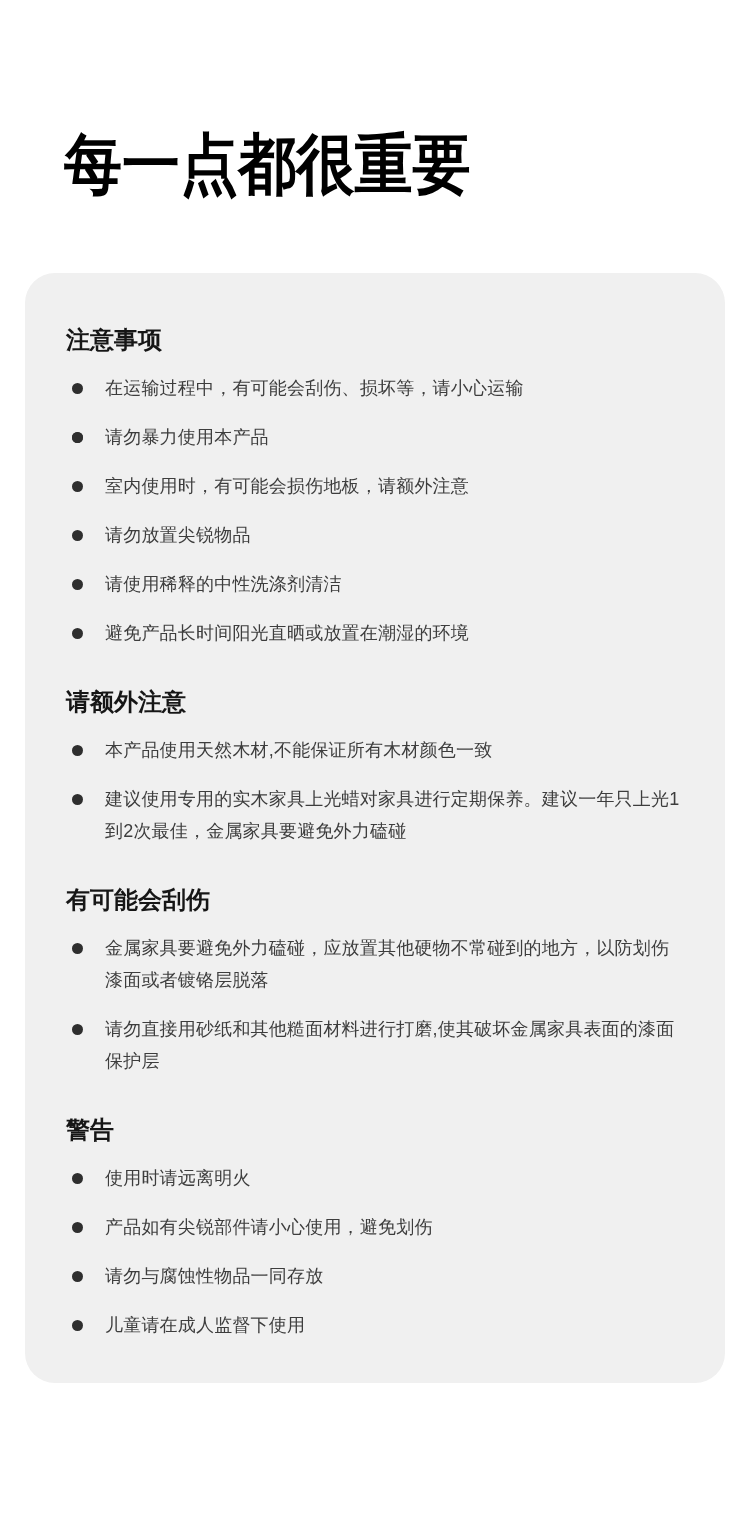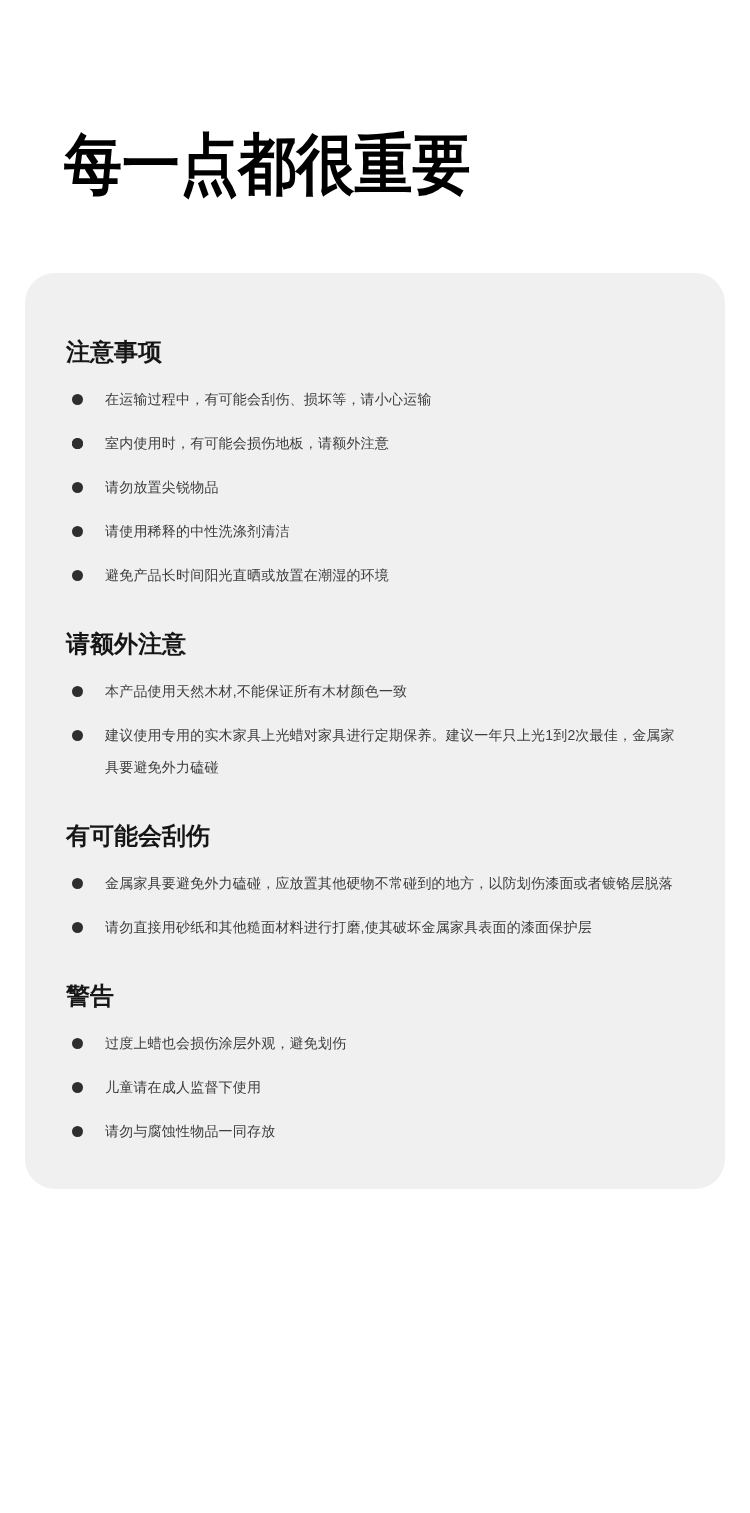--- a/index.html
+++ b/index.html
@@ -40,33 +40,33 @@
     padding: 48px 40px 30px 41px;
   }
   .section-heading {
     margin: 38px 0 16px 0;
     font-size: 24px;
     line-height: 30px;
     font-weight: bold;
     color: #161616;
   }
   .section-heading.first {
-    margin-top: 16px;
+    margin-top: 4px;
   }
   ul.bullet-list {
     margin: 0;
     padding: 0;
     list-style: none;
   }
   ul.bullet-list li {
     position: relative;
-    margin: 11px 0 12px 0;
+    margin: 17px 0 12px 0;
     padding-left: 39px;
     max-width: 580px;
-    font-size: 14px;
+    font-size: 18px;
     line-height: 32px;
     color: #3d3d3d;
     letter-spacing: 0.2px;
   }
   ul.bullet-list li .dot {
     position: absolute;
     left: 6px;
     top: 11px;
     width: 11px;
     height: 11px;
@@ -80,39 +80,41 @@
 <div class="page">
 
   <h1 class="page-title">每一点都很重要</h1>
 
   <section class="card">
 
     <h2 class="section-heading first">注意事项</h2>
     <ul class="bullet-list">
       <li><span class="dot"></span><span>在运输过程中，有可能会刮伤、损坏等，请小心运输</span></li>
       <li><span class="dot"></span></li>
+      <li><span class="dot"></span><span>请勿暴力使用本产品</span></li>
       <li><span class="dot"></span><span>室内使用时，有可能会损伤地板，请额外注意</span></li>
       <li><span class="dot"></span><span>请勿放置尖锐物品</span></li>
       <li><span class="dot"></span><span>请使用稀释的中性洗涤剂清洁</span></li>
       <li><span class="dot"></span><span>避免产品长时间阳光直晒或放置在潮湿的环境</span></li>
     </ul>
 
     <h2 class="section-heading">请额外注意</h2>
     <ul class="bullet-list">
       <li><span class="dot"></span><span>本产品使用天然木材,不能保证所有木材颜色一致</span></li>
       <li><span class="dot"></span><span>建议使用专用的实木家具上光蜡对家具进行定期保养。建议一年只上光1到2次最佳，金属家具要避免外力磕碰</span></li>
     </ul>
 
     <h2 class="section-heading">有可能会刮伤</h2>
     <ul class="bullet-list">
       <li><span class="dot"></span><span>金属家具要避免外力磕碰，应放置其他硬物不常碰到的地方，以防划伤漆面或者镀铬层脱落</span></li>
       <li><span class="dot"></span><span>请勿直接用砂纸和其他糙面材料进行打磨,使其破坏金属家具表面的漆面保护层</span></li>
     </ul>
 
     <h2 class="section-heading">警告</h2>
     <ul class="bullet-list">
-      <li><span class="dot"></span><span>过度上蜡也会损伤涂层外观，避免划伤</span></li>
+      <li><span class="dot"></span><span>使用时请远离明火</span></li>
+      <li><span class="dot"></span><span>产品如有尖锐部件请小心使用，避免划伤</span></li>
+      <li><span class="dot"></span><span>请勿与腐蚀性物品一同存放</span></li>
       <li><span class="dot"></span><span>儿童请在成人监督下使用</span></li>
-      <li><span class="dot"></span><span>请勿与腐蚀性物品一同存放</span></li>
     </ul>
 
   </section>
 </div>
 
 </body></html>

